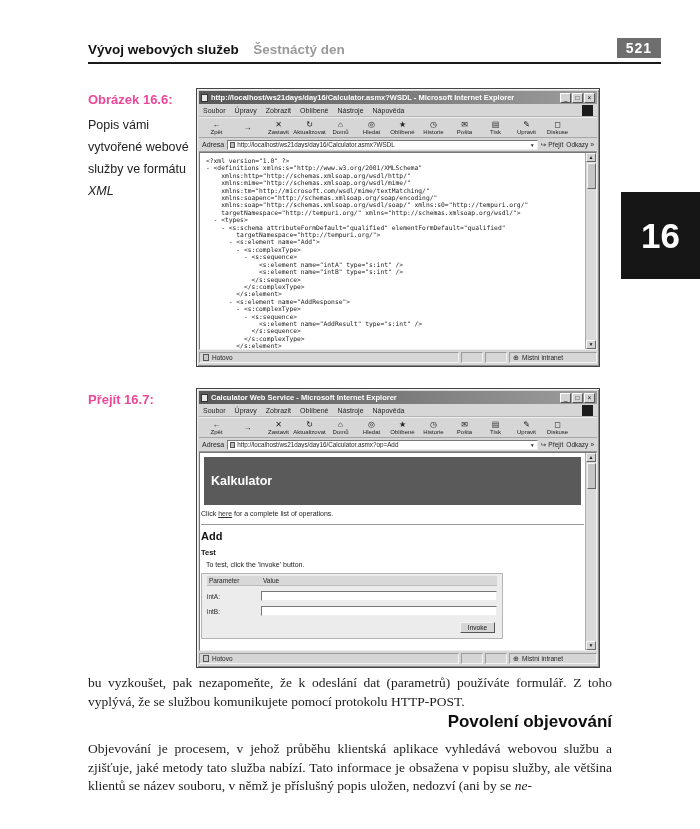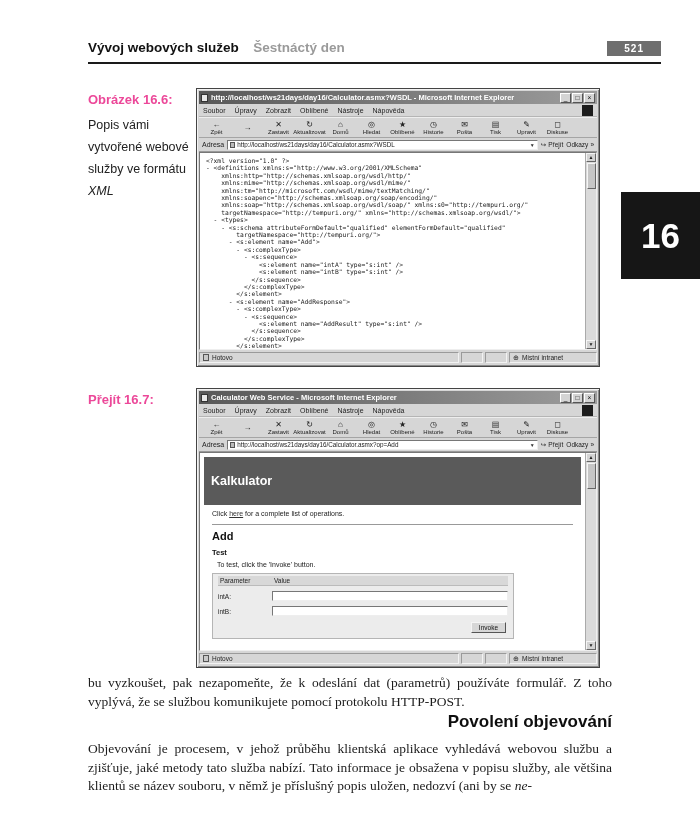--- a/index.html
+++ b/index.html
@@ -1,21 +1,21 @@
 <!DOCTYPE html>
 <html><head>
 <meta charset="utf-8">
 <style>
   html,body{margin:0;padding:0;background:#fff;}
   .page{position:relative;width:700px;height:829px;background:#fff;font-family:"Liberation Sans",sans-serif;overflow:hidden;}
   
   .page-header{position:absolute;left:88px;top:38px;width:573px;display:flex;justify-content:space-between;align-items:flex-end;}
   .ht-bold{font-size:13.5px;font-weight:bold;color:#111;}
   .ht-gray{font-size:13.5px;font-weight:bold;color:#9a9a9a;margin-left:10px;}
-  .page-number-box{background:#6e6e6e;color:#fff;font-weight:bold;font-size:10px;padding:2px 17px;letter-spacing:1px;}
+  .page-number-box{background:#6e6e6e;color:#fff;font-weight:bold;font-size:14px;padding:2px 9px;letter-spacing:1px;}
   .header-rule{position:absolute;left:88px;top:62px;width:573px;height:2px;background:#1a1a1a;}
   
   .chapter-tab{position:absolute;left:621px;top:192px;width:79px;height:87px;background:#161616;color:#fff;font-size:35px;font-weight:bold;display:flex;align-items:center;justify-content:center;}
   
   .figure{position:absolute;left:88px;width:512px;}
   .fig1{top:88px;height:284px;}
   .fig2{top:388px;height:284px;}
   .fig-caption{position:absolute;left:0;top:4px;width:102px;}
   .fig-label{font-weight:bold;font-size:13px;color:#ec4899;margin-bottom:7px;}
   .fig-text{font-size:12.5px;line-height:22px;color:#222;}
@@ -53,21 +53,21 @@
   .ie-statusbar{height:13px;display:flex;align-items:center;gap:2px;margin:1px 2px 2px;font-size:6.5px;color:#222;}
   .st-left{flex:1;border:1px solid;border-color:#9a9a9a #f2f2f2 #f2f2f2 #9a9a9a;height:11px;display:flex;align-items:center;gap:3px;padding:0 3px;}
   .st-icon{width:6px;height:7px;background:#c9c9c9;border:1px solid #555;}
   .st-cell{width:22px;height:11px;border:1px solid;border-color:#9a9a9a #f2f2f2 #f2f2f2 #9a9a9a;}
   .st-right{width:88px;height:11px;border:1px solid;border-color:#9a9a9a #f2f2f2 #f2f2f2 #9a9a9a;display:flex;align-items:center;gap:3px;padding:0 3px;}
   .globe-icon{font-size:7px;line-height:7px;}
   
   .xml-view{padding:4px 2px 0 6px;font-family:"DejaVu Sans Mono",monospace;font-size:6.3px;line-height:7.4px;white-space:pre;color:#1a1a1a;}
   
   .calc-band{margin:4px 4px 0;background:#5a5a5a;color:#fff;font-weight:bold;font-size:12.5px;padding:17px 7px;}
-  .calc-body{padding:0 12px;}
+  .calc-body{padding:0 1px;}
   .calc-intro{font-size:7px;margin-top:5px;color:#222;}
   .calc-link{text-decoration:underline;color:#333;}
   .calc-hr{border:none;border-top:1px solid #999;margin:7px 0 0;}
   .calc-add{font-size:11px;font-weight:bold;margin-top:5px;color:#111;}
   .calc-test{font-size:7.5px;font-weight:bold;margin-top:6px;color:#111;}
   .calc-instr{font-size:7px;margin-top:4px;padding-left:5px;color:#222;}
   .ws-table{margin-top:5px;width:302px;background:#ececec;border:1px solid #b5b5b5;padding:2px 5px 5px;}
   .ws-thead{display:flex;font-size:6.5px;color:#222;background:#d8d8d8;padding:1px 2px;border-bottom:1px solid #bbb;}
   .ws-thead span:first-child{width:54px;}
   .ws-row{display:flex;align-items:center;margin-top:5px;}

